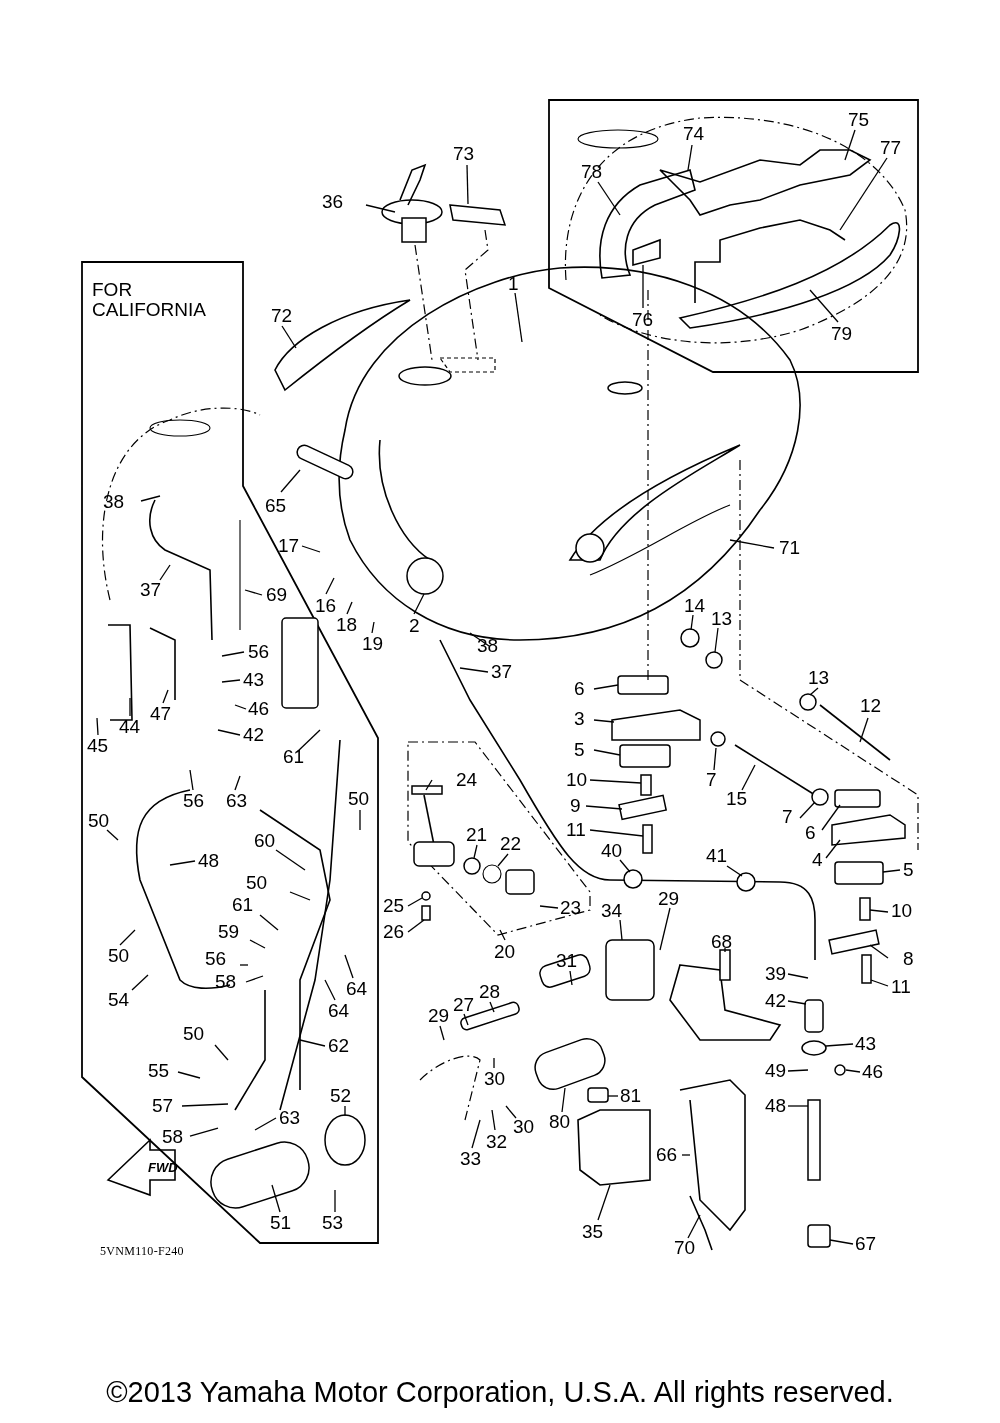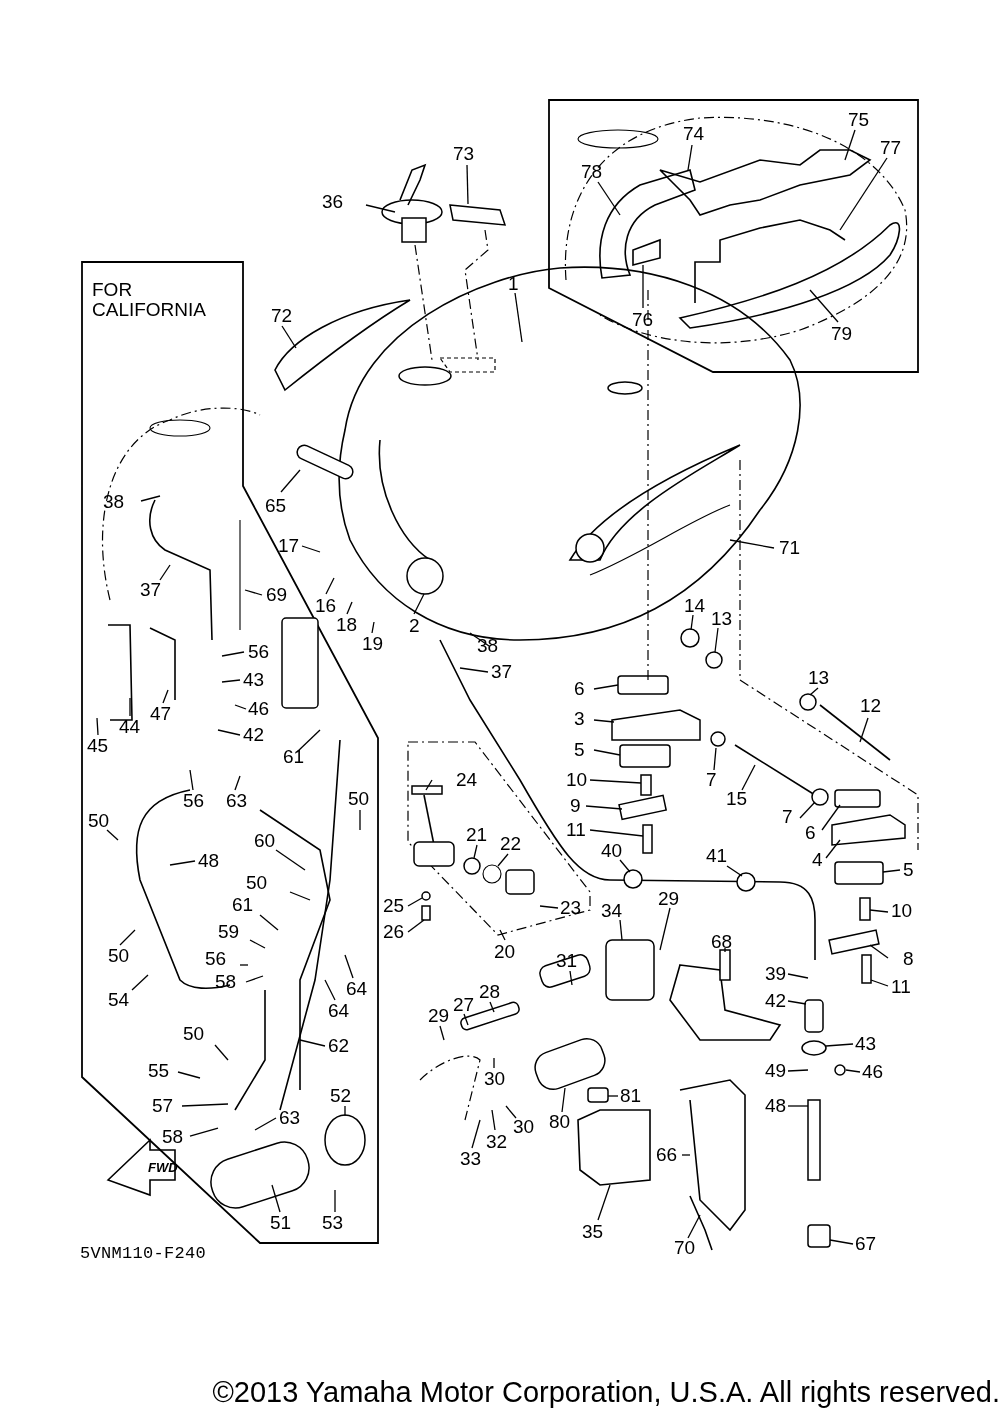--- a/index.html
+++ b/index.html
@@ -7,24 +7,24 @@
          font-family: "Liberation Sans", sans-serif; color: #000; }
   svg#diagram { position: absolute; left: 0; top: 0; width: 1000px; height: 1423px; }
   .ln { fill: none; stroke: #000; stroke-width: 1.6; }
   .thin { fill: none; stroke: #000; stroke-width: 1.1; }
   .dash { fill: none; stroke: #000; stroke-width: 1.2; stroke-dasharray: 10 4 2 4; }
   .dot { fill: none; stroke: #000; stroke-width: 1.2; stroke-dasharray: 4 3; }
   .part { fill: #fff; stroke: #000; stroke-width: 1.5; }
   .box { fill: none; stroke: #000; stroke-width: 1.8; }
   .callout { font-family: "Liberation Sans", sans-serif; font-size: 19px; fill: #000; }
   .lead { stroke: #000; stroke-width: 1.3; fill: none; }
-  #copyright { position: absolute; left: 0; width: 1000px; top: 1376px; text-align: right;
+  #copyright { position: absolute; left: 0; width: 1000px; top: 1376px; text-align: center;
                font-family: "Liberation Sans", sans-serif; font-size: 29px; color: #000; }
-  #fig-code { position: absolute; left: 80px; top: 1244px; font-size: 17px;
-              font-family: Liberation Mono, monospace; letter-spacing: 0.3px; }
+  #fig-code { position: absolute; left: 100px; top: 1244px; font-size: 12px;
+              font-family: Liberation Serif, serif; letter-spacing: 0.3px; }
   #inset-title { position: absolute; left: 92px; top: 280px; font-size: 19px; line-height: 20px;
                  font-family: "Liberation Sans", sans-serif; }
 </style>
 </head>
 <body>
 
 <svg id="diagram" viewBox="0 0 1000 1423" xmlns="http://www.w3.org/2000/svg">
 
   <g>
     <polygon class="box" points="549,100 918,100 918,372 713,372 549,288"></polygon>

